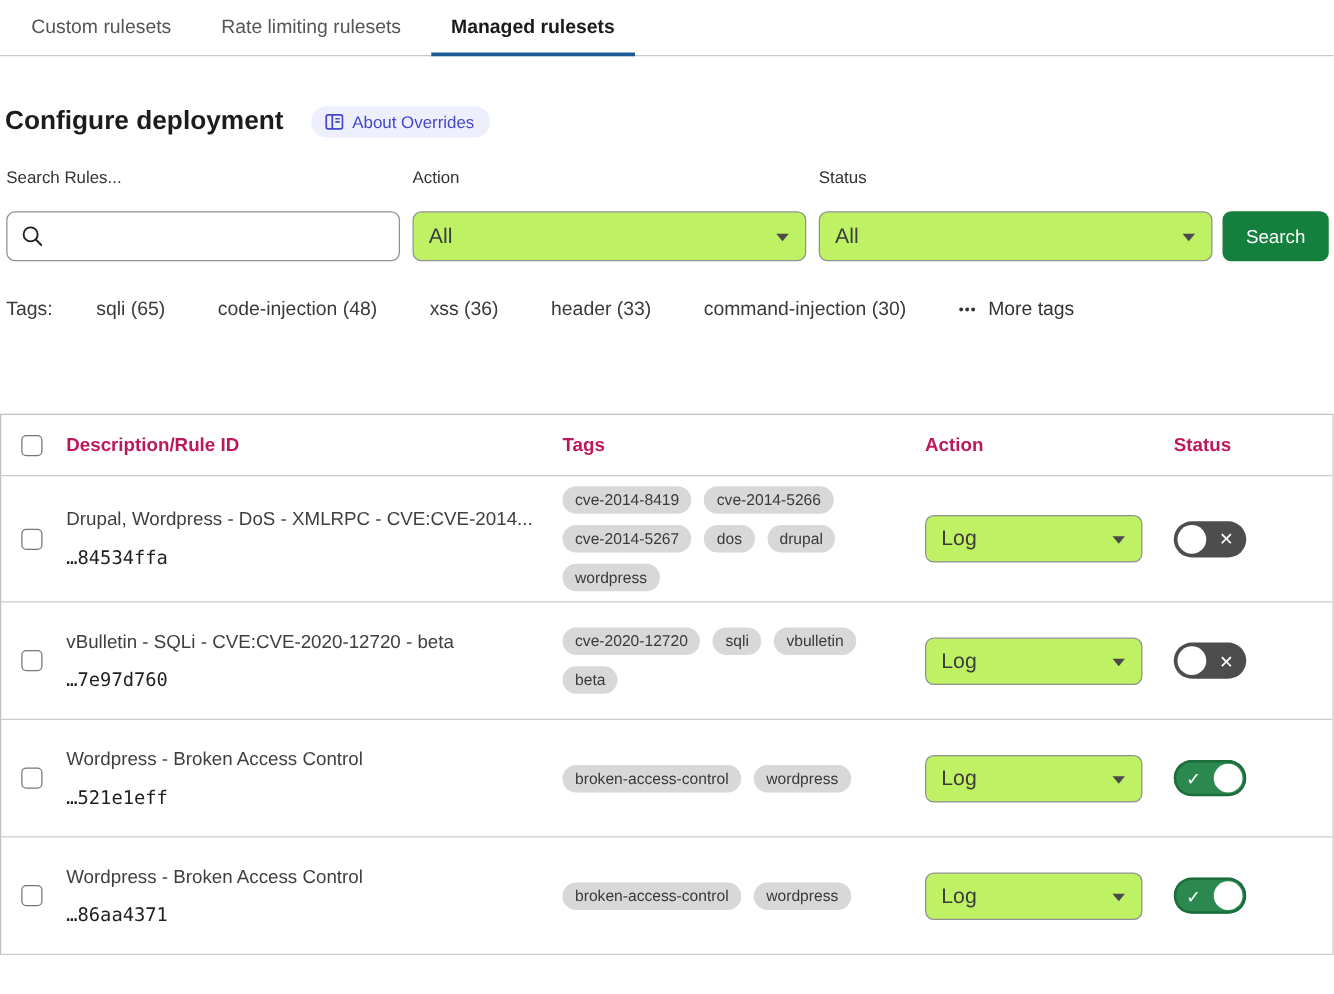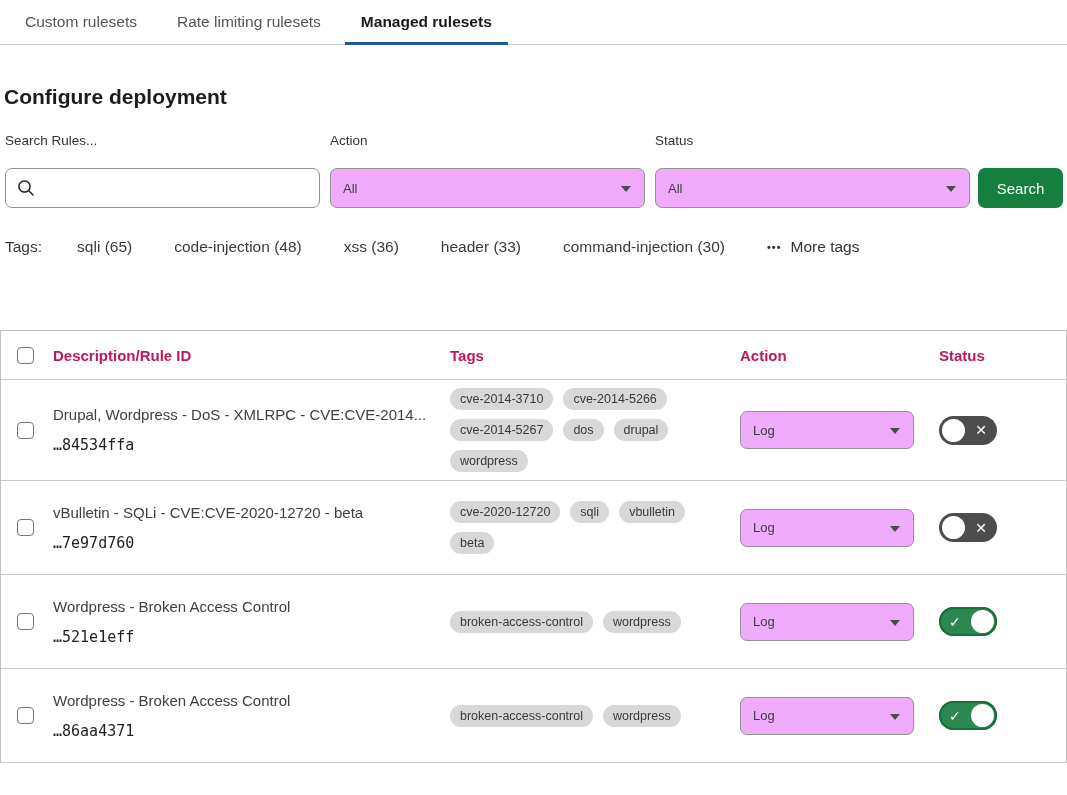--- a/index.html
+++ b/index.html
@@ -25,21 +25,21 @@
   
   .filters { display:flex; align-items:flex-end; margin:24px 0 0 5px; gap:10px; }
   .field { display:flex; flex-direction:column; gap:20px; }
   .field label { font-size:13.5px; color:#333; }
   .input-wrap { position:relative; width:315px; height:40px; }
   .input-wrap input { width:100%; height:100%; border:1px solid #919191; border-radius:7px;
     padding:0 10px 0 38px; font-size:15px; font-family:"Liberation Sans",sans-serif; outline:none; }
   .input-wrap .mag { position:absolute; left:12px; top:11px; }
   .select { position:relative; width:315px; height:40px; border:1px solid #919191;
     border-radius:7px; display:flex; align-items:center; padding:0 30px 0 12px;
-    font-size:13px; color:#3c3c3c; cursor:pointer; background:#f0abfc; }
+    font-size:17px; color:#3c3c3c; cursor:pointer; background:#bef264; }
   .caret { position:absolute; right:13px; top:50%; margin-top:-2px; width:0; height:0;
     border-left:5px solid transparent; border-right:5px solid transparent;
     border-top:6px solid #4a4a4a; }
   .search-btn { width:85px; height:40px; background:#15803d; color:#fff; border:none;
     border-radius:7px; font-size:15px; font-family:"Liberation Sans",sans-serif;
     cursor:pointer; margin-left:-2px; }
 
   
   .tagsbar { display:flex; align-items:center; margin:30px 0 0 5px; font-size:15.5px;
     color:#3a3a3a; }
@@ -79,20 +79,29 @@
 <body>
 
 <nav class="tabbar" id="tabbar">
     <div class="tab">Custom rulesets</div>
     <div class="tab">Rate limiting rulesets</div>
     <div class="tab active">Managed rulesets</div>
   </nav>
 
 <section class="title-row">
   <h1 class="page-title">Configure deployment</h1>
+  <span class="badge">
+    <svg width="15" height="13" viewBox="0 0 16 14">
+      <rect x="1" y="1" width="14" height="12" rx="1.6" fill="none" stroke="#4448c8" stroke-width="1.5"></rect>
+      <line x1="6.2" y1="1" x2="6.2" y2="13" stroke="#4448c8" stroke-width="1.5"></line>
+      <line x1="8.8" y1="4.4" x2="12.6" y2="4.4" stroke="#4448c8" stroke-width="1.3"></line>
+      <line x1="8.8" y1="7" x2="12.6" y2="7" stroke="#4448c8" stroke-width="1.3"></line>
+    </svg>
+    <span>About Overrides</span>
+  </span>
 </section>
 
 <section class="filters">
   <div class="field">
     <label>Search Rules...</label>
     <div class="input-wrap">
       <svg class="mag" width="18" height="18" viewBox="0 0 18 18">
         <circle cx="7.5" cy="7.5" r="5.6" fill="none" stroke="#222" stroke-width="1.5"></circle>
         <line x1="11.8" y1="11.8" x2="16" y2="16" stroke="#222" stroke-width="1.5" stroke-linecap="round"></line>
       </svg>
@@ -144,21 +153,21 @@
   <div id="rows">
   <div class="trow">
     <div class="cell c-check">
       <span class="checkbox"></span>
     </div>
     <div class="cell c-desc">
       <div class="desc">Drupal, Wordpress - DoS - XMLRPC - CVE:CVE-2014...</div>
       <div class="rid">…84534ffa</div>
     </div>
     <div class="cell c-tags">
-          <span class="pill">cve-2014-3710</span>
+          <span class="pill">cve-2014-8419</span>
           <span class="pill">cve-2014-5266</span>
           <span class="pill">cve-2014-5267</span>
           <span class="pill">dos</span>
           <span class="pill">drupal</span>
           <span class="pill">wordpress</span>
         </div>
     <div class="cell c-action">
       <div class="select">
         <span class="sel-val">Log</span>
         <i class="caret"></i>

